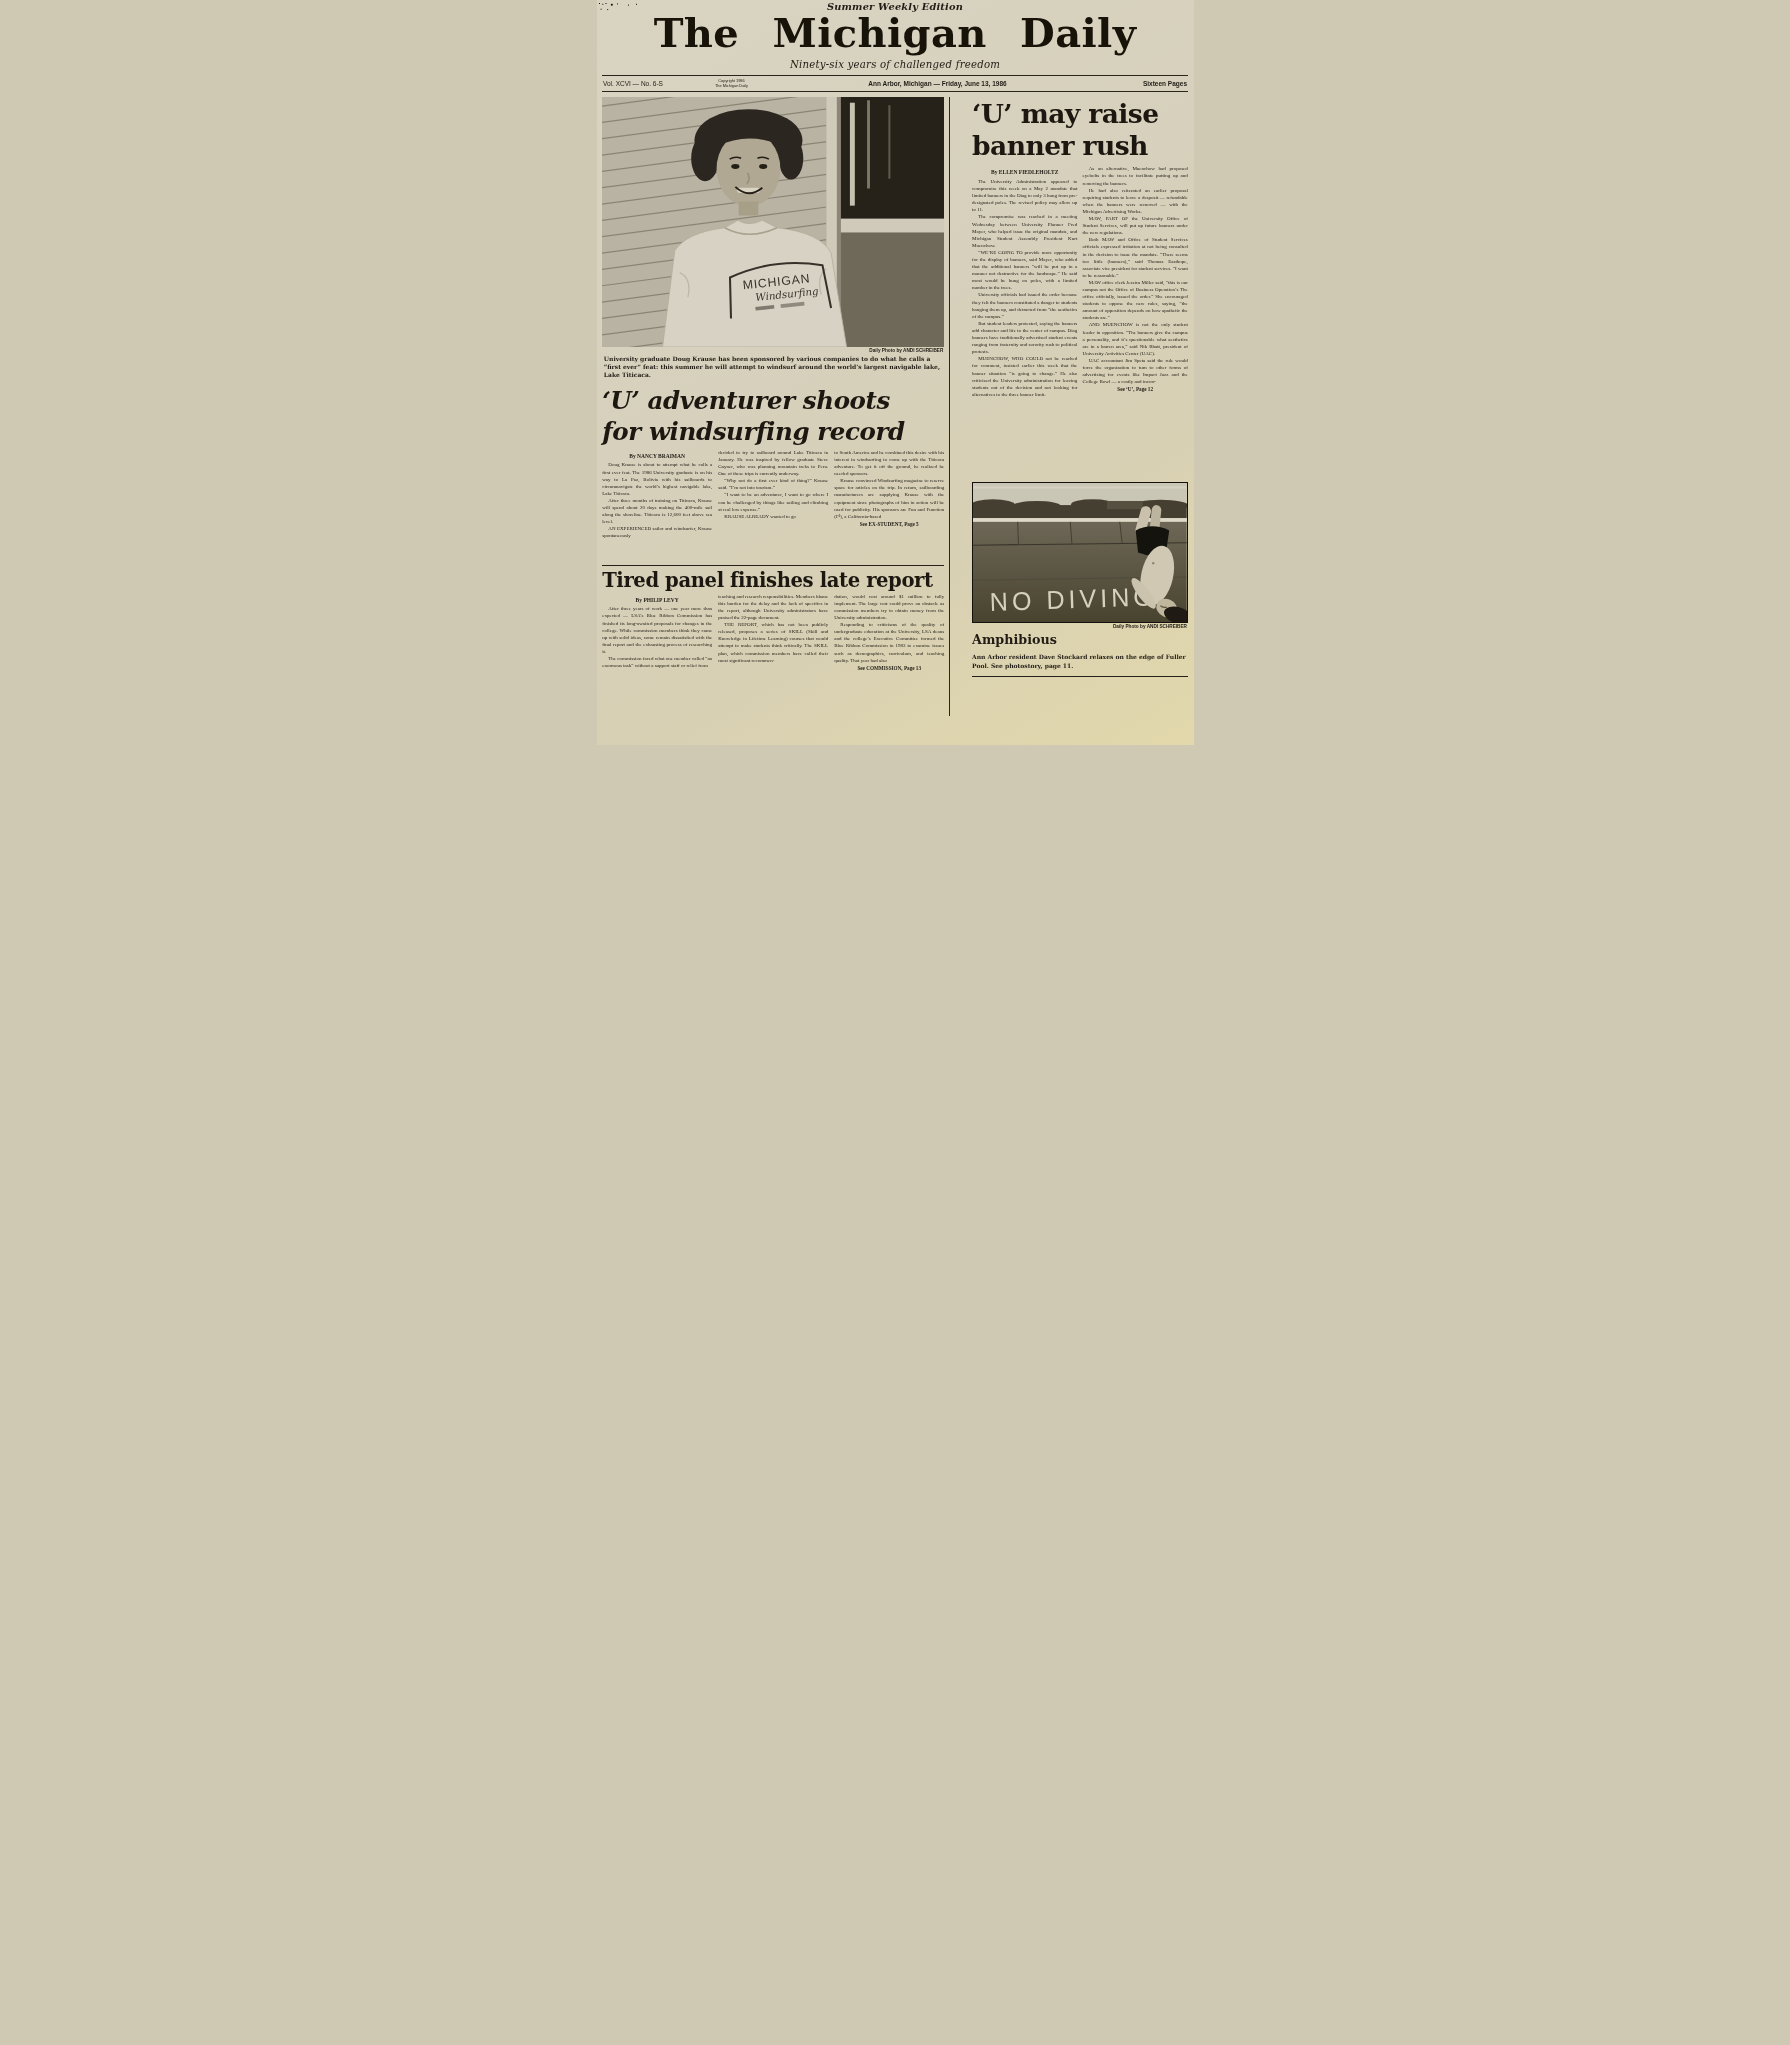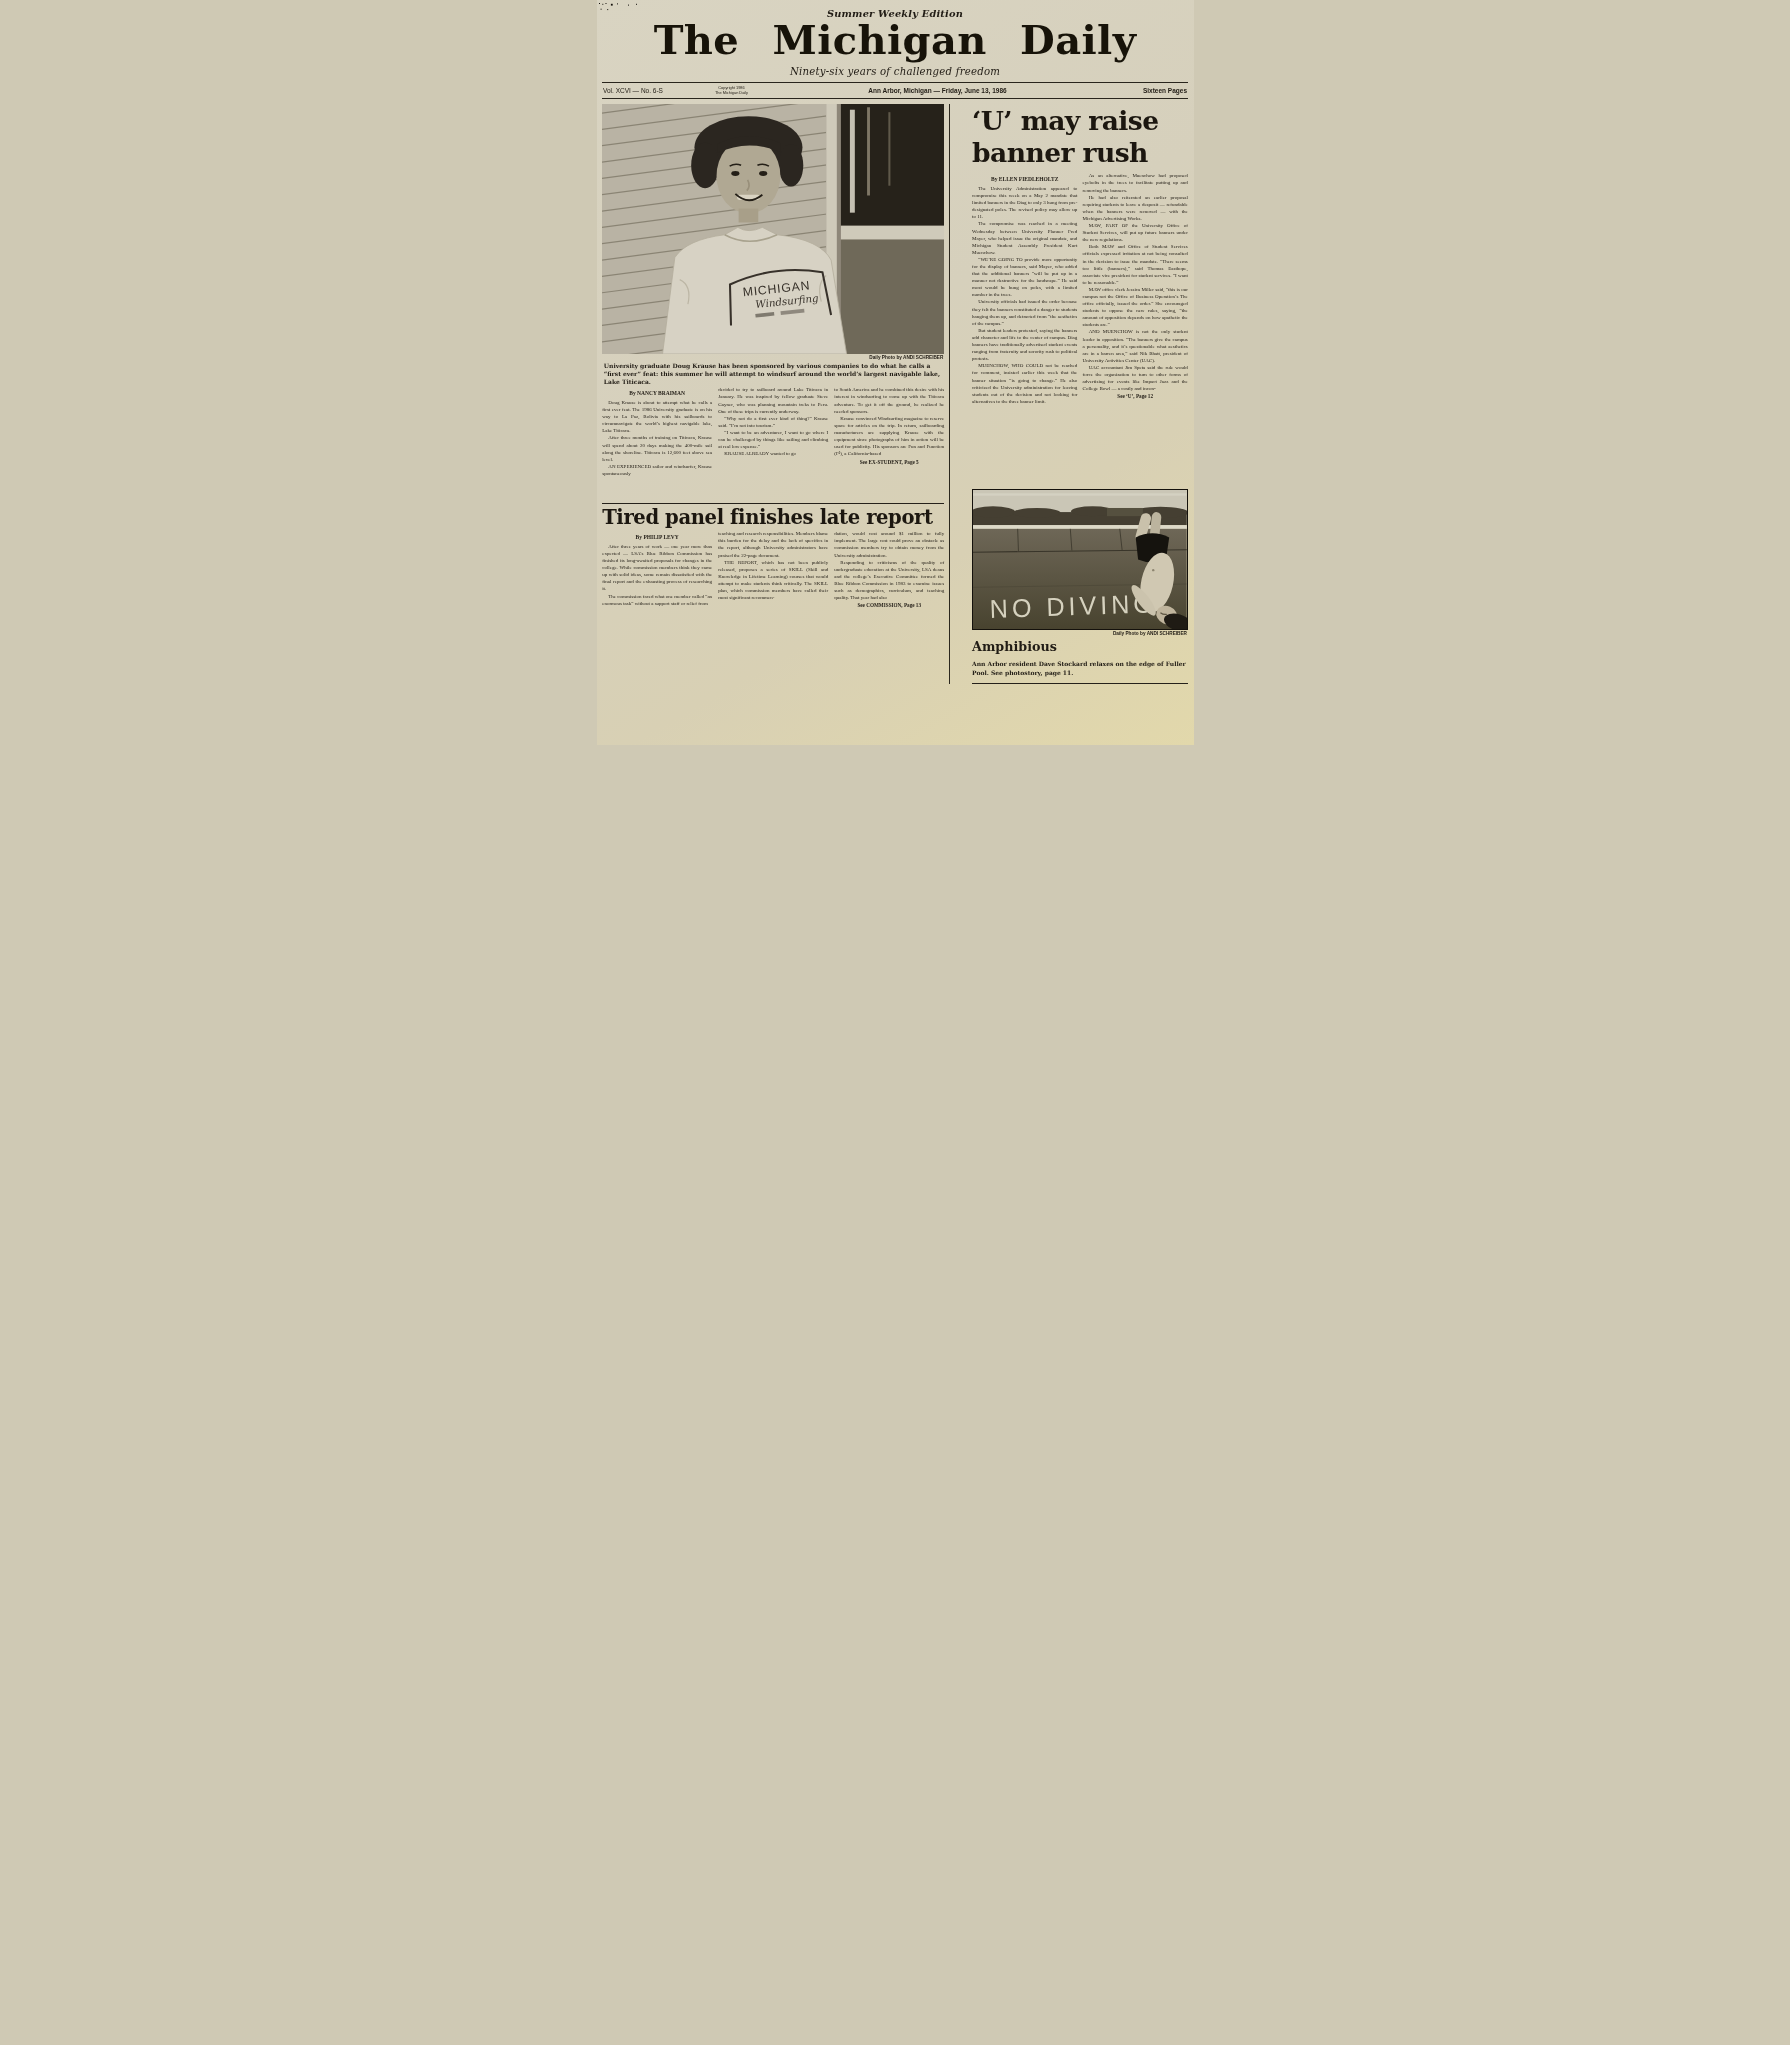--- a/index.html
+++ b/index.html
@@ -7,21 +7,21 @@
     position:relative;width:597px;height:745px;margin:0 auto;overflow:hidden;
     background:linear-gradient(150deg,#d9d4c2 0%,#d6d0bc 45%,#d8d0b4 70%,#e2d8ab 100%);
     font-family:"Liberation Serif",serif;color:#211c15;
     padding:0 5.7px;box-sizing:border-box;
   }
   
   .specks{position:absolute;top:2.5px;left:2.5px;width:1.2px;height:1.2px;background:#15120d;
     box-shadow:3.3px 0.8px 0 #15120d,6.5px 0 0 #15120d,12.3px 1.2px 0 0.4px #15120d,18px 0.4px 0 #15120d,
     29px 1.6px 0 #15120d,37px 0.8px 0 #15120d,1.6px 5.7px 0 #15120d,8.2px 6.1px 0 #15120d;}
   
-  .masthead{text-align:center;padding-top:8px;}
+  .masthead{text-align:center;padding-top:1px;}
   .edition{font-family:"DejaVu Serif",serif;font-style:italic;font-weight:bold;font-size:9.8px;letter-spacing:0.2px;}
   .paper-title{font-family:"DejaVu Serif",serif;font-weight:bold;font-size:40px;line-height:1.02;
     letter-spacing:0.4px;word-spacing:19px;margin-top:0.8px;color:#171309;}
   .tagline{font-family:"DejaVu Serif",serif;font-style:italic;font-size:10.2px;margin-top:5.7px;letter-spacing:0.2px;}
   
   .dateline{margin-top:4.9px;border-top:0.8px solid #29251c;border-bottom:0.8px solid #29251c;
     display:flex;align-items:center;padding:2.9px 0.8px;font-family:"Liberation Sans",sans-serif;}
   .vol{font-size:6.5px;width:98px;}
   .copyright{font-size:3.9px;line-height:1.2;text-align:center;width:61px;}
   .loc-date{font-size:6.5px;font-weight:bold;flex:1;text-align:center;}
@@ -151,20 +151,24 @@
               <text x="22" y="28" text-anchor="middle" font-family="DejaVu Serif, serif" font-style="italic" font-size="25" fill="#37312a">Windsurfing</text>
               <rect x="-58" y="42" width="46" height="9" fill="#37312a" opacity="0.55"></rect>
               <rect x="4" y="42" width="58" height="9" fill="#37312a" opacity="0.45"></rect>
             </g>
           </g>
         </svg>
       </figure>
       <div class="credit">Daily Photo by ANDI SCHREIBER</div>
       <p class="photo-caption">University graduate Doug Krause has been sponsored by various companies to do what he calls a “first ever” feat: this summer he will attempt to windsurf around the world’s largest navigable lake, Lake Titicaca.</p>
 
+      <h1 class="adv-headline">
+        <span>‘U’ adventurer shoots</span>
+        <span>for windsurfing record</span>
+      </h1>
       <div class="cols windsurf-cols">
         <div class="col">
           <div class="byline">By NANCY BRAIMAN</div>
           <div>
               <p class="para">Doug Krause is about to attempt what he calls a first ever feat. The 1986 University graduate is on his way to La Paz, Bolivia with his sailboards to circumnavigate the world’s highest navigable lake, Lake Titicaca.</p>
               <p class="para">After three months of training on Titicaca, Krause will spend about 20 days making the 400-mile sail along the shoreline. Titicaca is 12,600 feet above sea level.</p>
               <p class="para">AN EXPERIENCED sailor and windsurfer, Krause spontaneously</p>
             </div>
         </div>
         <div class="col cont">

